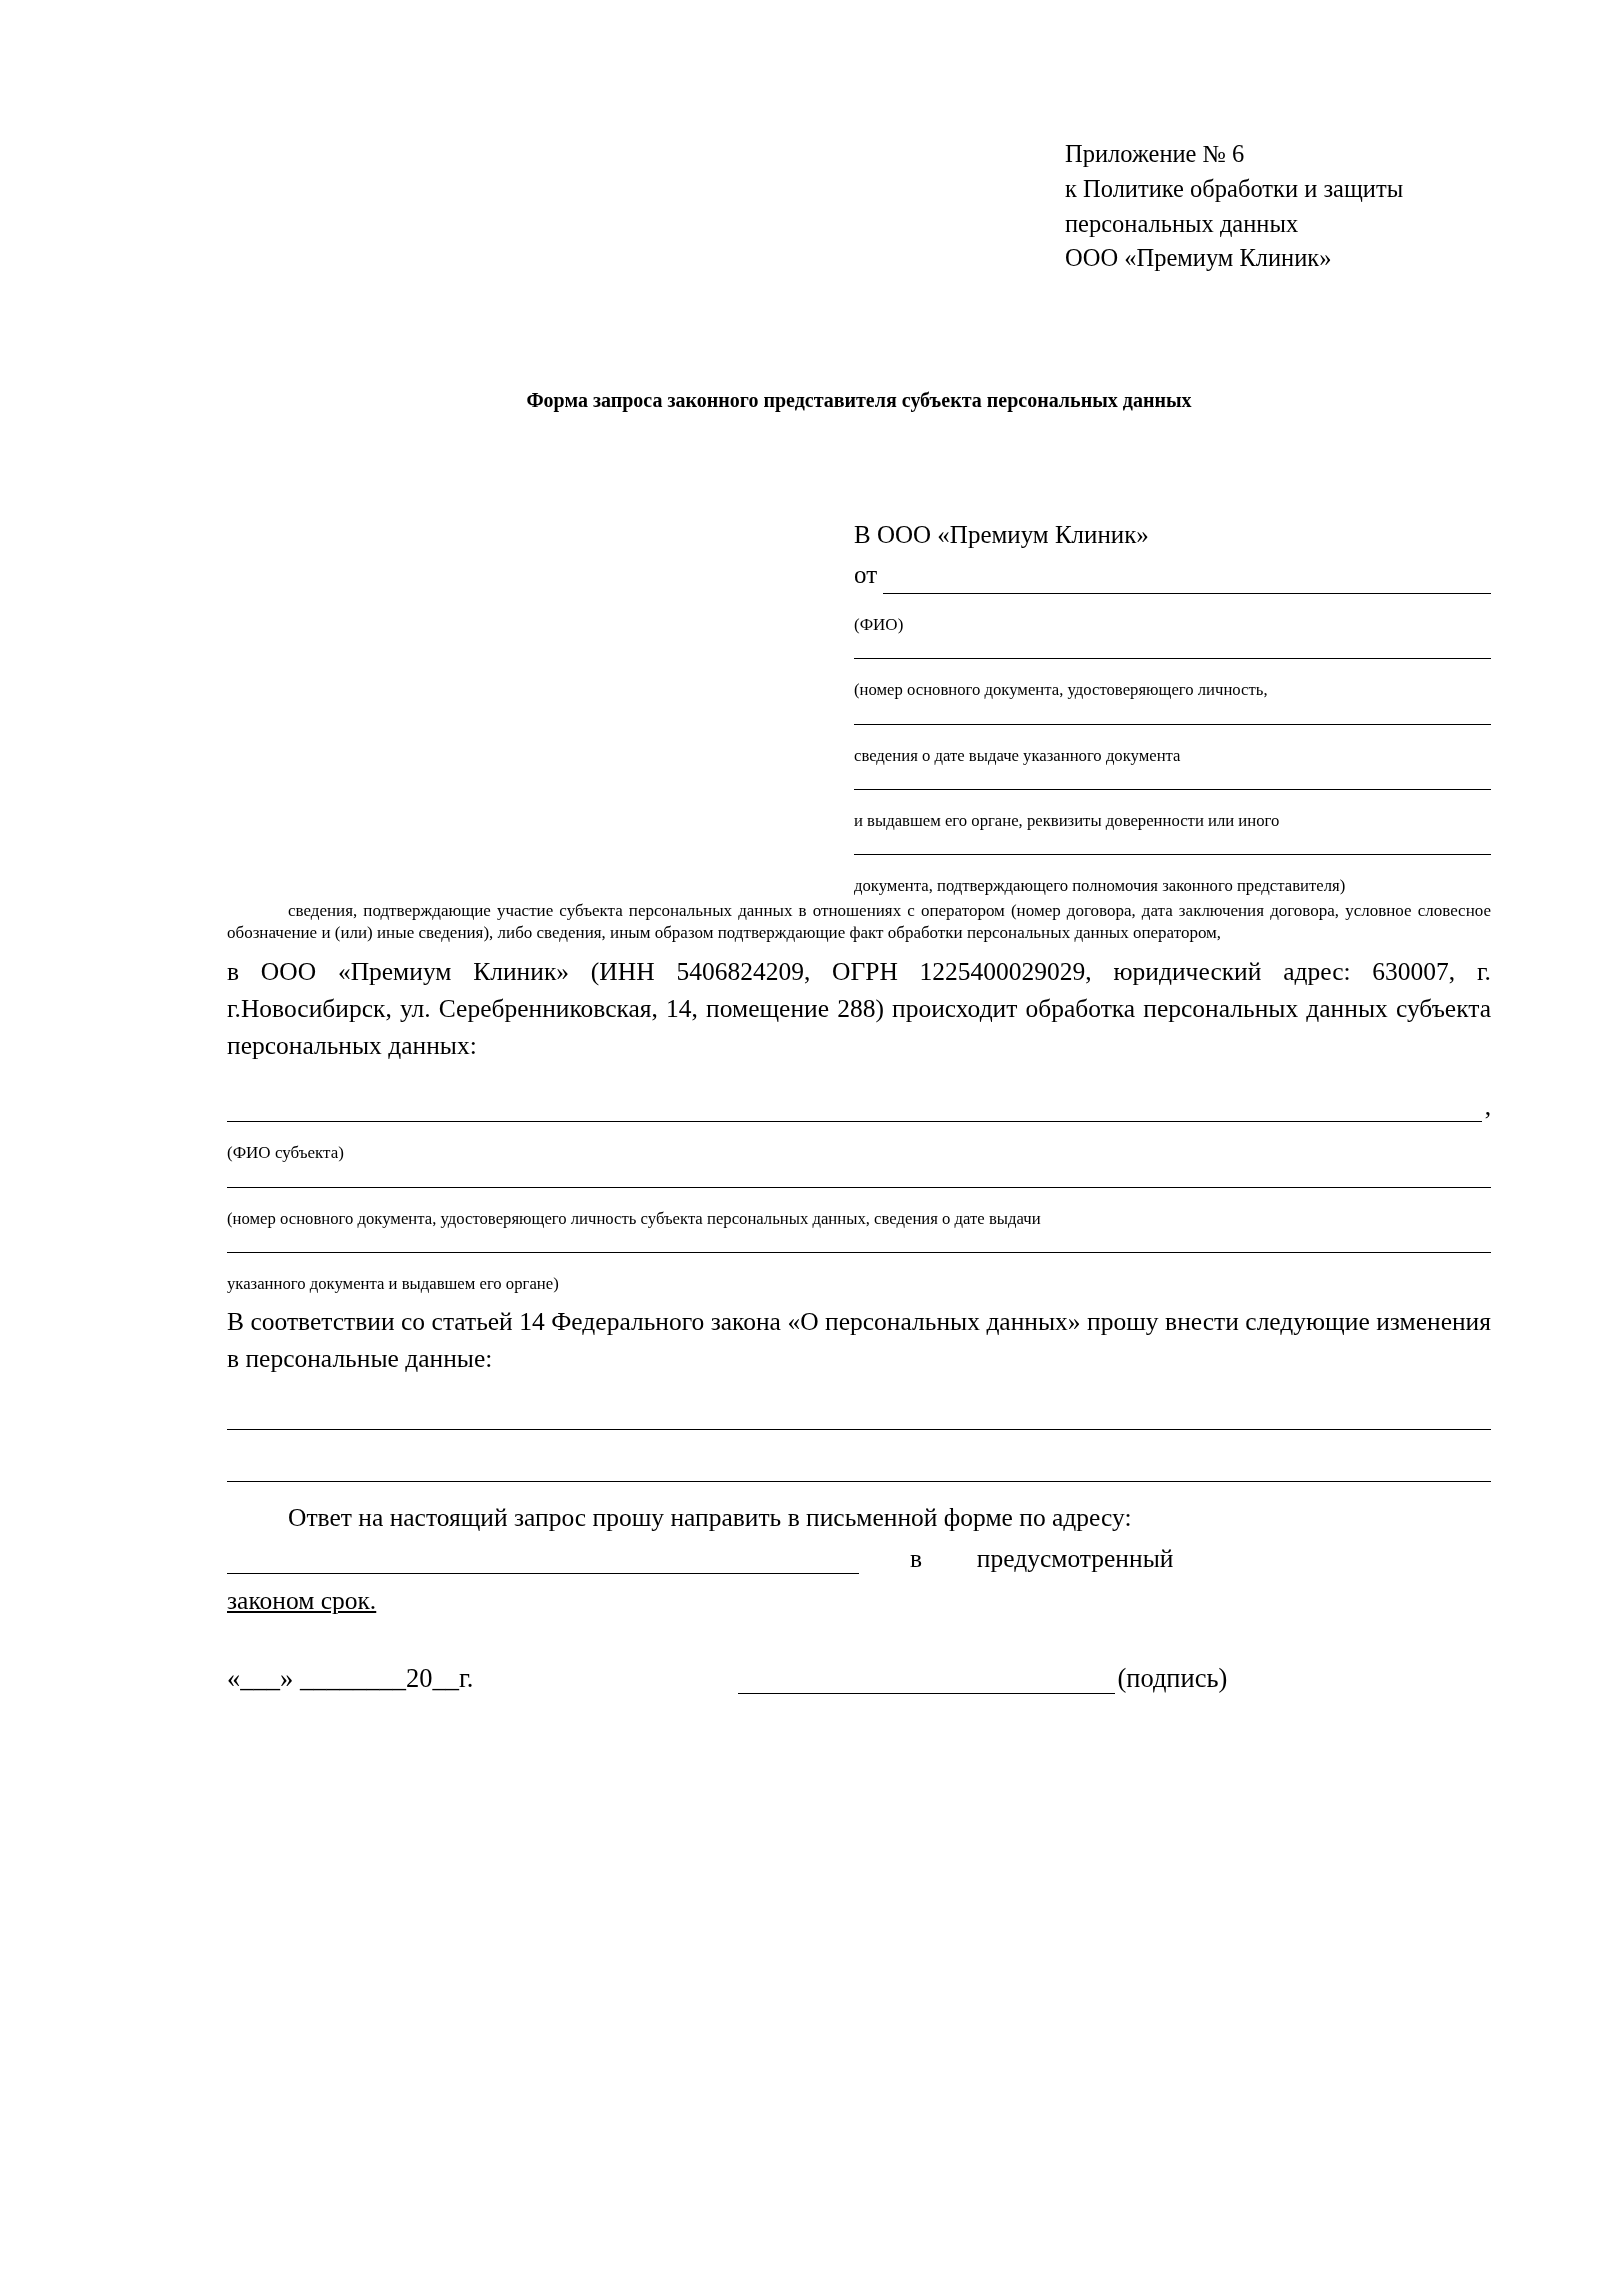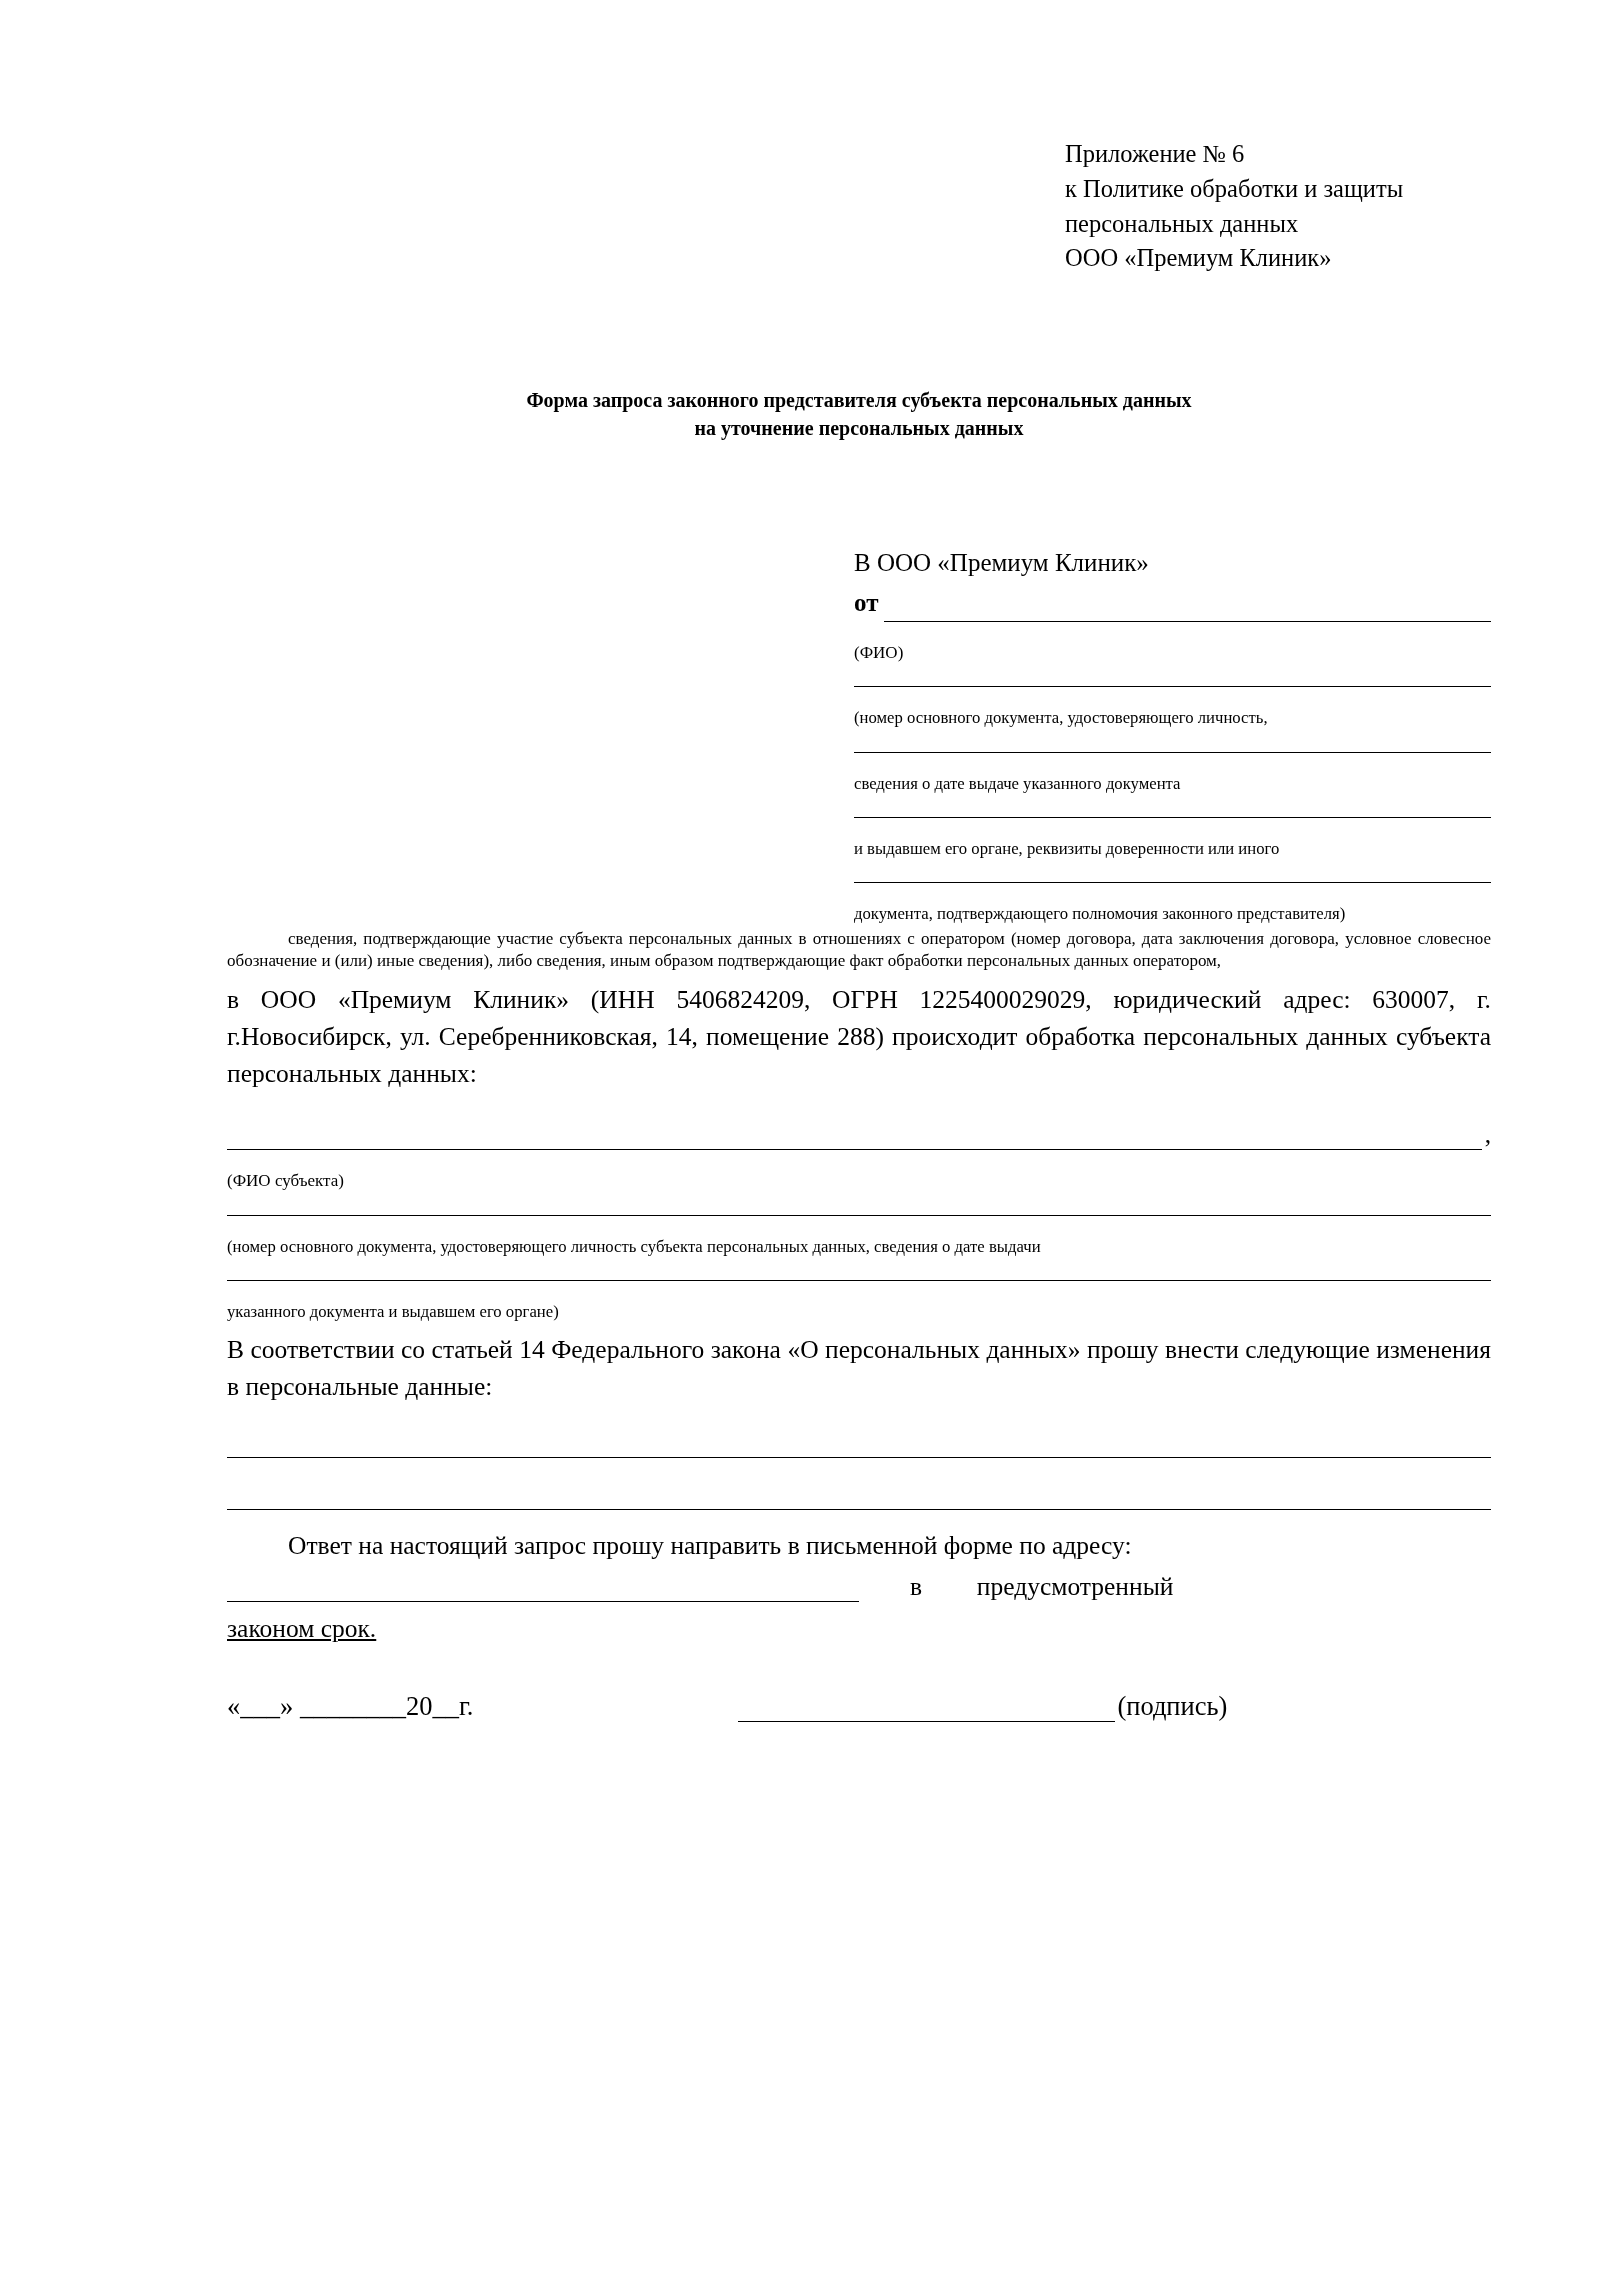--- a/index.html
+++ b/index.html
@@ -54,21 +54,20 @@
   .addressee {
     margin-top: 103px;
     margin-left: 627px;
     font-size: 25px;
     line-height: 1.45;
   }
   .addressee .row-from {
     display: flex;
     align-items: flex-end;
     margin-top: 3.9px;
-    font-weight: bold;
   }
   .addressee .row-from .lbl {
     white-space: nowrap;
     padding-right: 5.9px;
   }
   .fillline {
     flex: 1 1 auto;
     border-bottom: 1.6px solid #000;
     height: 25.5px;
   }
@@ -216,21 +215,20 @@
 
     <div class="header-block">
       <div>Приложение № 6</div>
       <div>к Политике обработки и защиты</div>
       <div>персональных данных</div>
       <div>ООО «Премиум Клиник»</div>
     </div>
 
     <div class="doc-title">
       <span>Форма запроса законного представителя субъекта персональных данных</span>
-      <span class="line2">на уточнение персональных данных</span>
     </div>
 
     <div class="addressee">
       <div>В ООО «Премиум Клиник»</div>
 
       <div class="row-from">
         <span class="lbl">от</span>
         <span class="fillline"></span>
       </div>
       <div class="caption">(ФИО)</div>

